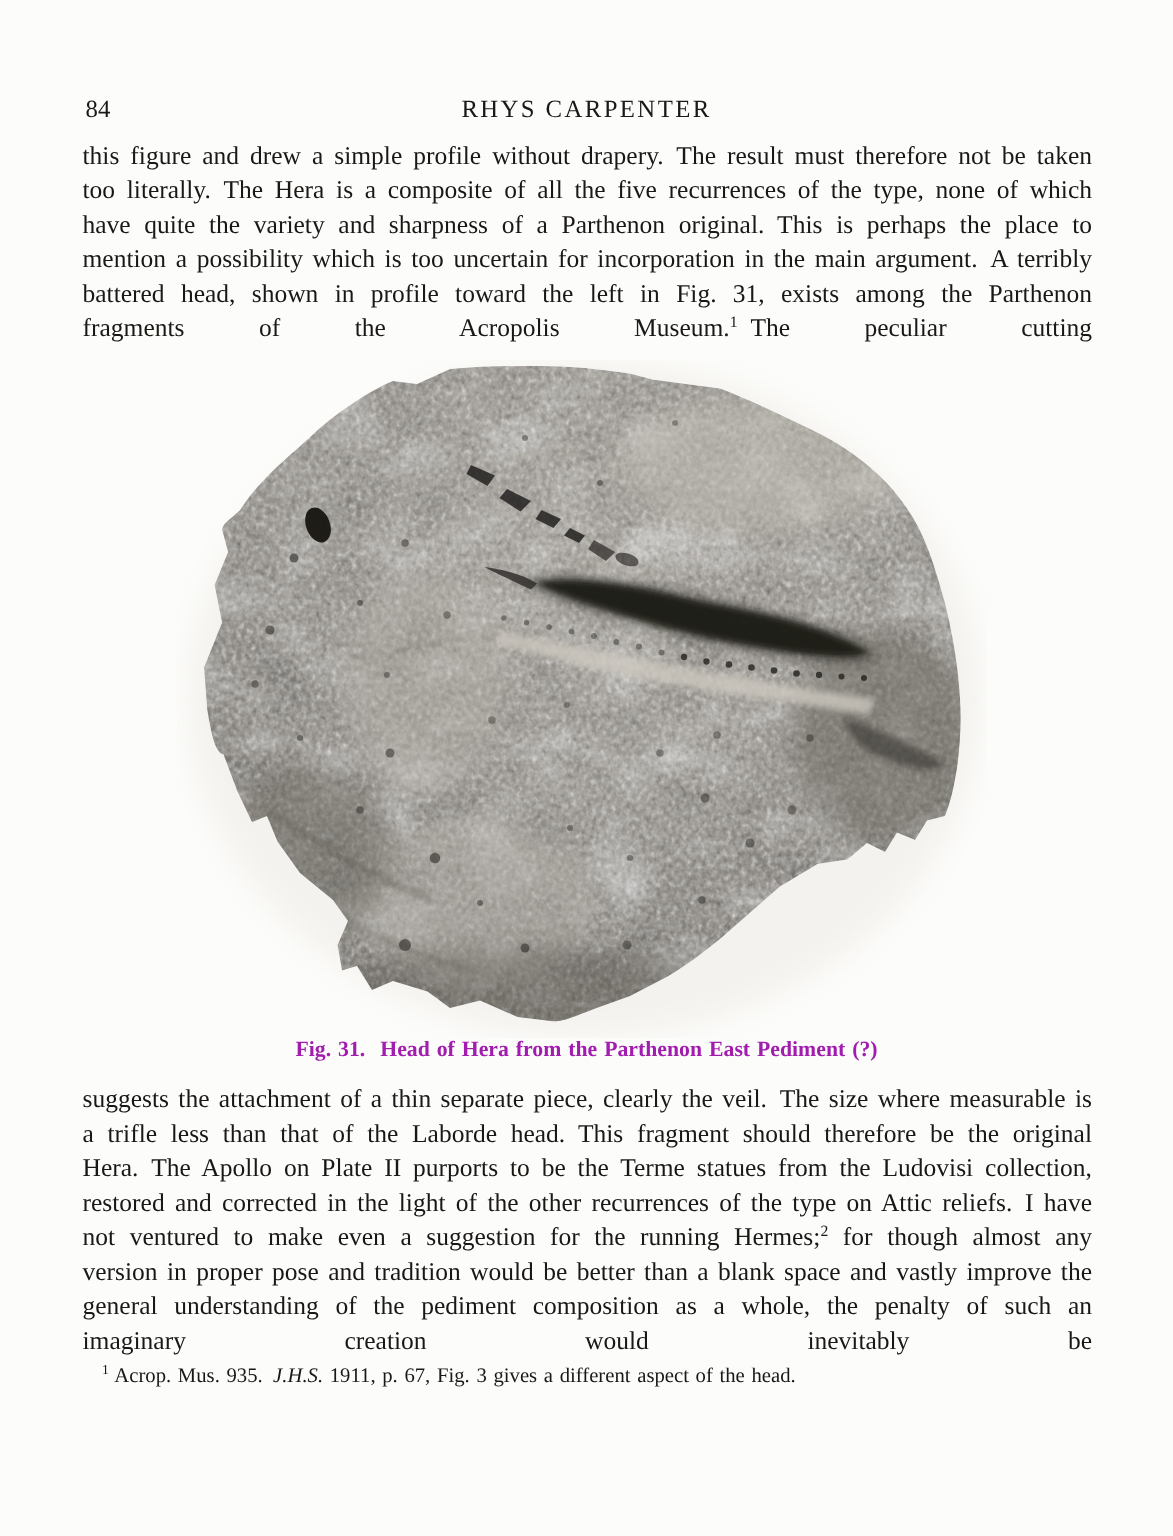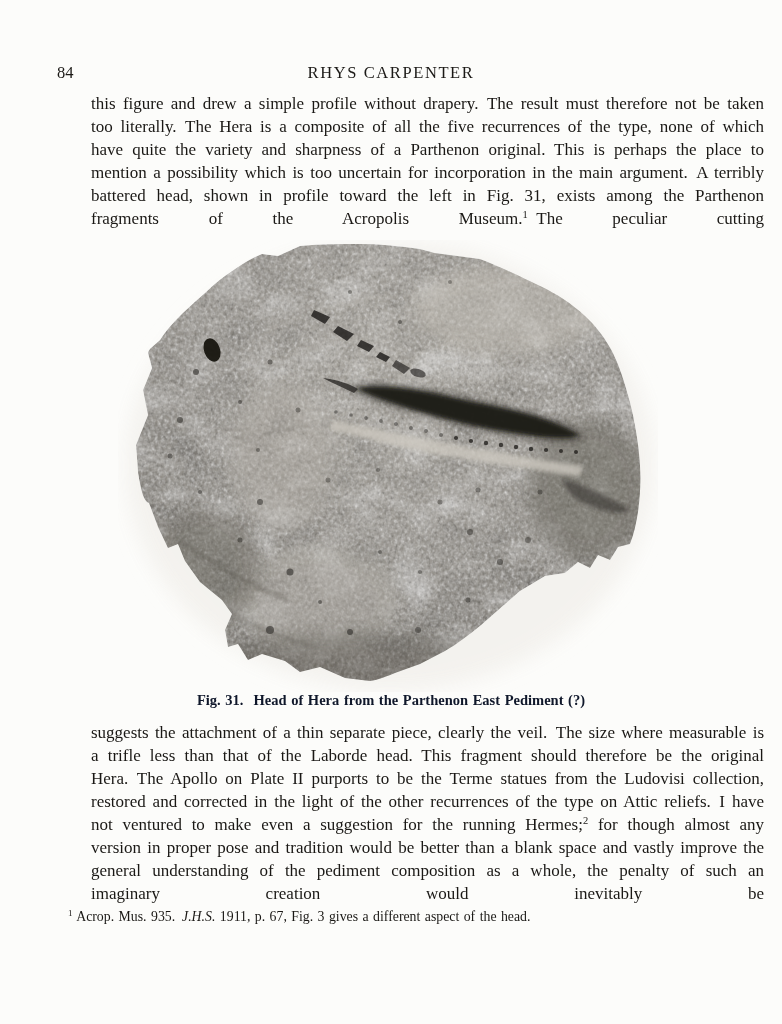--- a/index.html
+++ b/index.html
@@ -19,35 +19,34 @@
     letter-spacing:1.6px; color:#1b1916;
   }
   .page-num {
     position:absolute; left:2px; top:0; letter-spacing:0;
   }
   .body-text {
     position:absolute; left:55px; width:673px;
     font-size:17px; line-height:23px;
     text-align:justify; text-align-last:justify;
     word-spacing:1.5px;
-    margin-left:36px;
   }
   .para1 { top:92px; }
   .para2 { top:721px; }
   sup.fn-ref {
     font-size:10.5px; line-height:0; vertical-align:6px;
     letter-spacing:0;
   }
   figure.photo {
     position:absolute; left:118px; top:240px; width:540px; height:452px;
   }
   .caption {
     position:absolute; top:691px; left:55px; width:672px;
     text-align:center; font-weight:bold; font-size:14.5px; line-height:18px;
-    color:#0f172a; word-spacing:1px;
+    color:#a21caf; word-spacing:1px;
   }
   .caption .cap-text { margin-left:10px; }
   .footnotes {
     position:absolute; left:55px; top:907px; width:673px;
     font-size:13.8px; line-height:19.5px;
     text-align:justify; word-spacing:1px;
   }
   .footnote { text-indent:13px; }
   .footnote .fn-italic { font-style:italic;font-family:Liberation Serif, serif; }
   .footnote sup.fn-ref { font-size:9px; vertical-align:5px; }

